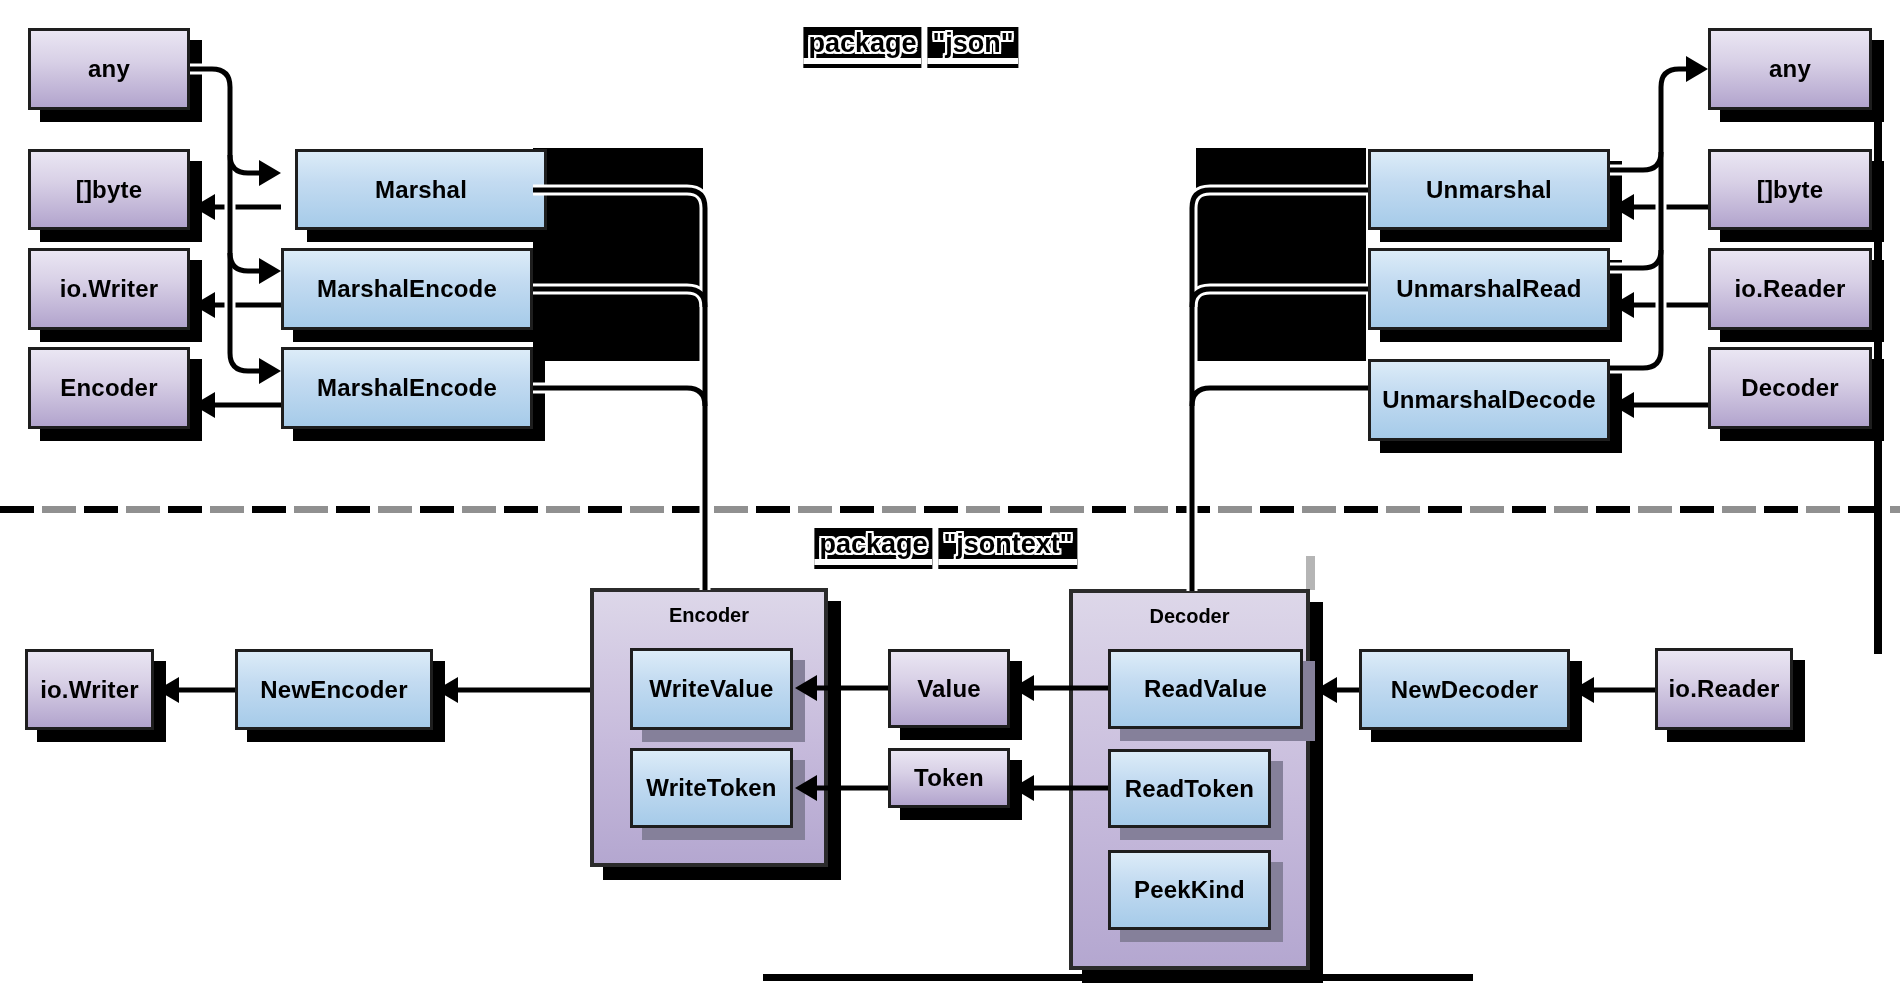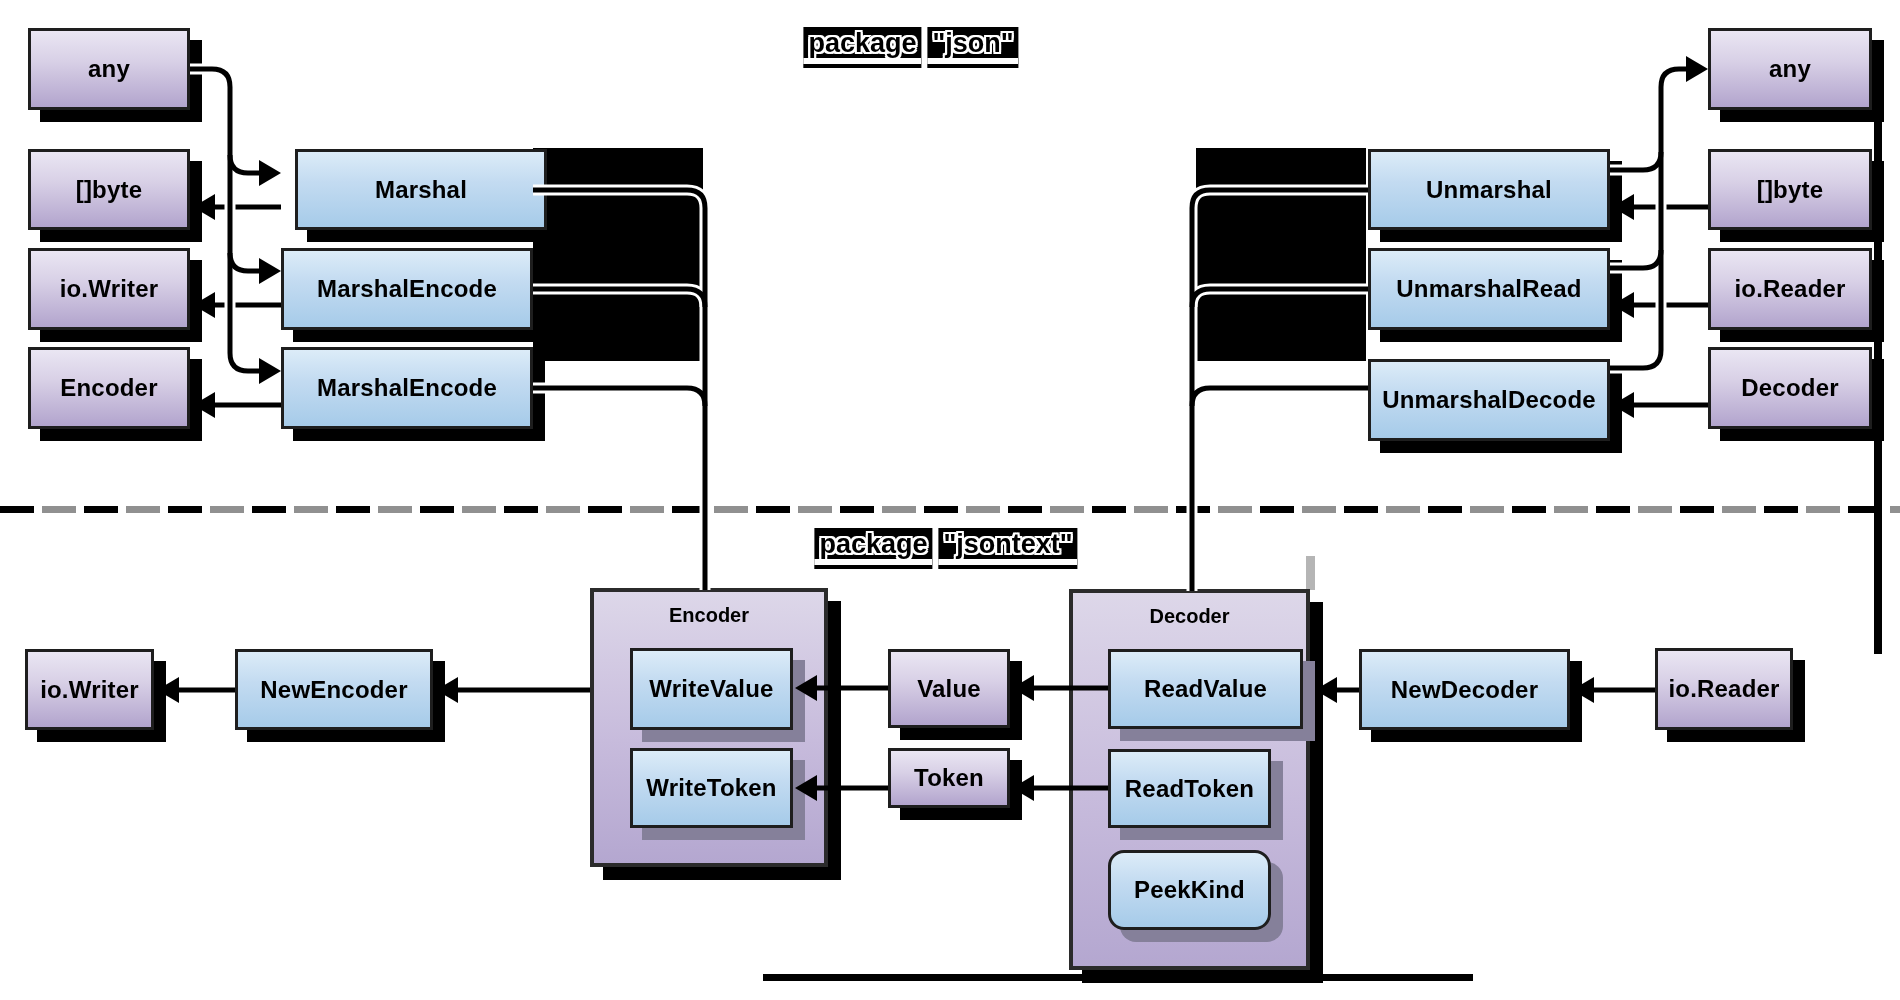--- a/index.html
+++ b/index.html
@@ -38,21 +38,21 @@
   .n-bytes-r{left:1708px;top:149px;width:164px;height:81px;}
   .n-ioreader-r{left:1708px;top:248px;width:164px;height:82px;}
   .n-decoder-r{left:1708px;top:347px;width:164px;height:82px;}
   
   .c-encoder{left:590px;top:588px;width:238px;height:279px;}
   .c-decoder{left:1069px;top:589px;width:241px;height:381px;}
   .n-writevalue{left:630px;top:648px;width:163px;height:82px;z-index:7;}
   .n-writetoken{left:630px;top:748px;width:163px;height:80px;z-index:7;}
   .n-readvalue{left:1108px;top:649px;width:195px;height:80px;z-index:7;}
   .n-readtoken{left:1108px;top:749px;width:163px;height:79px;z-index:7;}
-  .n-peekkind{left:1108px;top:850px;width:163px;height:80px;z-index:7;border-radius:16px;}
+  .n-peekkind{left:1108px;top:850px;width:163px;height:80px;z-index:7;}
   .n-value{left:888px;top:649px;width:122px;height:79px;}
   .n-token{left:888px;top:748px;width:122px;height:60px;}
   .n-iowriter-b{left:25px;top:649px;width:129px;height:81px;}
   .n-newencoder{left:235px;top:649px;width:198px;height:81px;}
   .n-newdecoder{left:1359px;top:649px;width:211px;height:81px;}
   .n-ioreader-b{left:1655px;top:648px;width:138px;height:82px;}
   
   .black-rect{position:absolute;background:#000;z-index:2;}
   #black-rect-left{left:533px;top:148px;width:170px;height:213px;}
   #black-rect-right{left:1196px;top:148px;width:170px;height:213px;}

